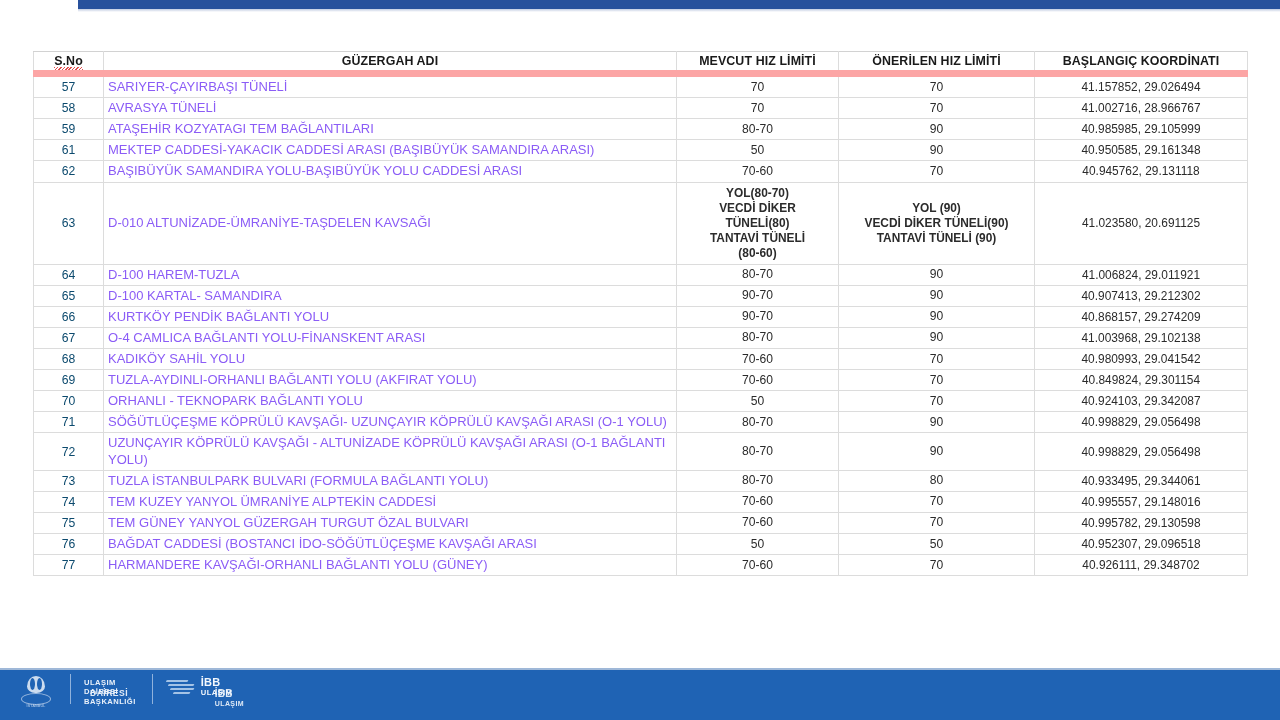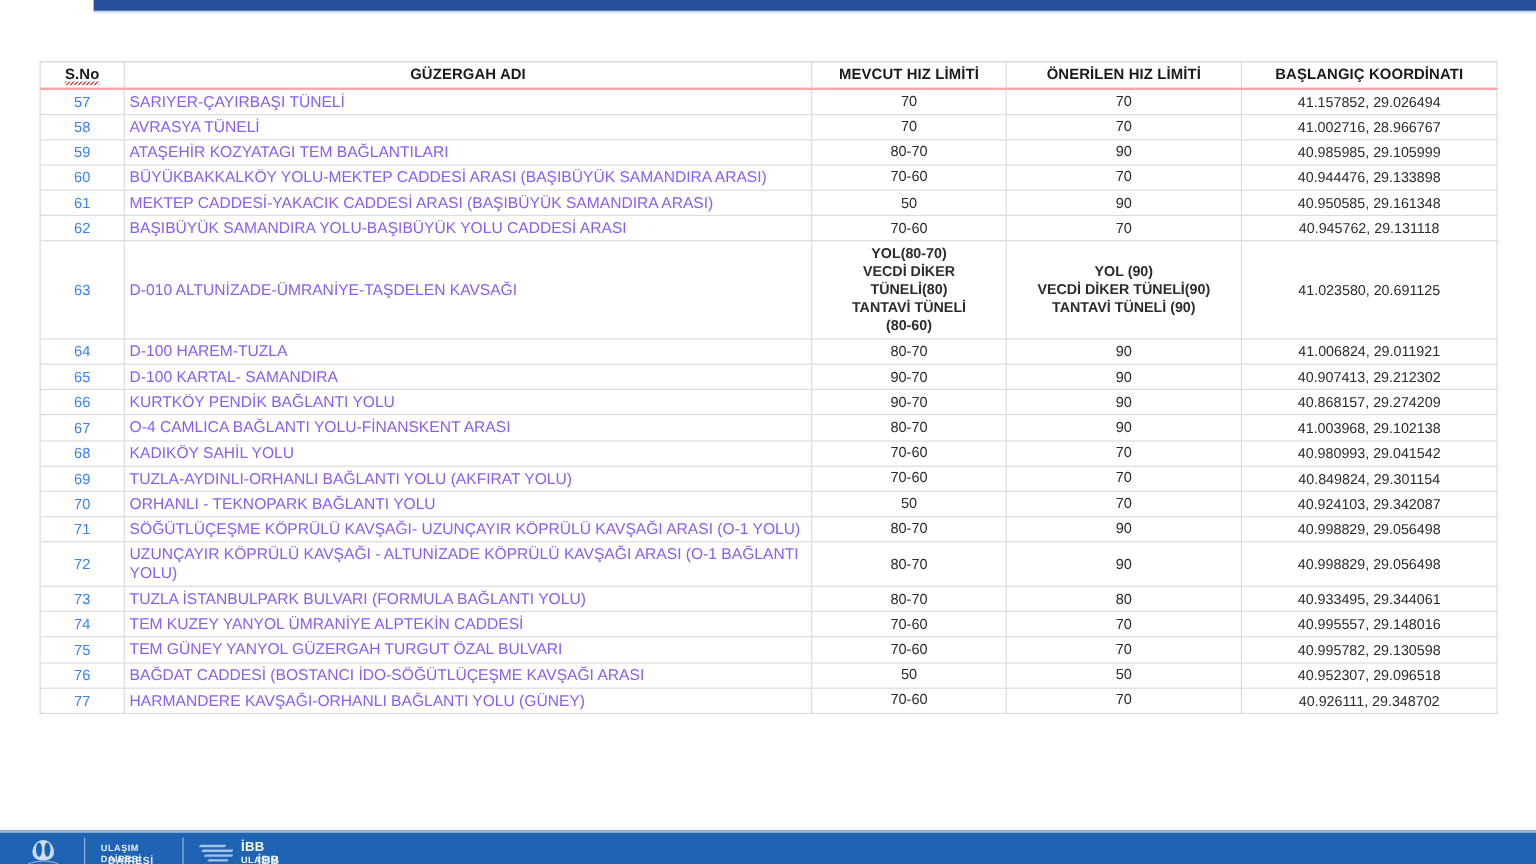--- a/index.html
+++ b/index.html
@@ -67,21 +67,21 @@
 
   table.data thead th {
     font-weight: bold;
     font-size: 12.4px;
     text-align: center;
     color: #1a1a1a;
     letter-spacing: 0.1px;
     height: 22px;
     padding: 1px 4px;
     border-top: 1px solid #d2d2d2;
-    border-bottom: 2px solid #fca5a5;
+    border-bottom: 7px solid #fca5a5;
   }
 
   
   .sno-label {
     position: relative;
     display: inline-block;
     padding-bottom: 1px;
   }
   .sno-label::after {
     content: "";
@@ -91,21 +91,21 @@
     background-image:
       repeating-linear-gradient(135deg,
         #e03131 0px, #e03131 1.1px,
         rgba(255,255,255,0) 1.1px, rgba(255,255,255,0) 2.4px);
     opacity: 0.85;
   }
 
   td.no {
     text-align: center;
     font-size: 12.2px;
-    color: #3b82f6;
+    color: #0c4a6e;
   }
   td.name {
     text-align: left;
     font-size: 13px;
     padding-left: 8px;
     color: #8b5cf6;
     line-height: 1.24;
   }
   td.num {
     text-align: center;
@@ -132,21 +132,21 @@
     font-size: 11.9px;
     line-height: 1.30;
   }
 
   
   .footer {
     position: absolute;
     left: 0;
     bottom: 0;
     width: 1280px;
-    height: 28px;
+    height: 52px;
     background: #1f63b4;
     overflow: hidden;
   }
   .footer-top-edge {
     position: absolute;
     left: 0; top: 0;
     width: 1280px; height: 2px;
     background: #9fb8d8;
   }
   .footer-inner {
@@ -309,27 +309,20 @@
             <td class="coord">41.002716, 28.966767</td>
           </tr>
           <tr>
             <td class="no">59</td>
             <td class="name">ATAŞEHİR KOZYATAGI TEM BAĞLANTILARI</td>
             <td class="num">80-70</td>
             <td class="num">90</td>
             <td class="coord">40.985985, 29.105999</td>
           </tr>
           <tr>
-            <td class="no">60</td>
-            <td class="name">BÜYÜKBAKKALKÖY YOLU-MEKTEP CADDESİ ARASI (BAŞIBÜYÜK SAMANDIRA ARASI)</td>
-            <td class="num">70-60</td>
-            <td class="num">70</td>
-            <td class="coord">40.944476, 29.133898</td>
-          </tr>
-          <tr>
             <td class="no">61</td>
             <td class="name">MEKTEP CADDESİ-YAKACIK CADDESİ ARASI (BAŞIBÜYÜK SAMANDIRA ARASI)</td>
             <td class="num">50</td>
             <td class="num">90</td>
             <td class="coord">40.950585, 29.161348</td>
           </tr>
           <tr>
             <td class="no">62</td>
             <td class="name">BAŞIBÜYÜK SAMANDIRA YOLU-BAŞIBÜYÜK YOLU CADDESİ ARASI</td>
             <td class="num">70-60</td>

